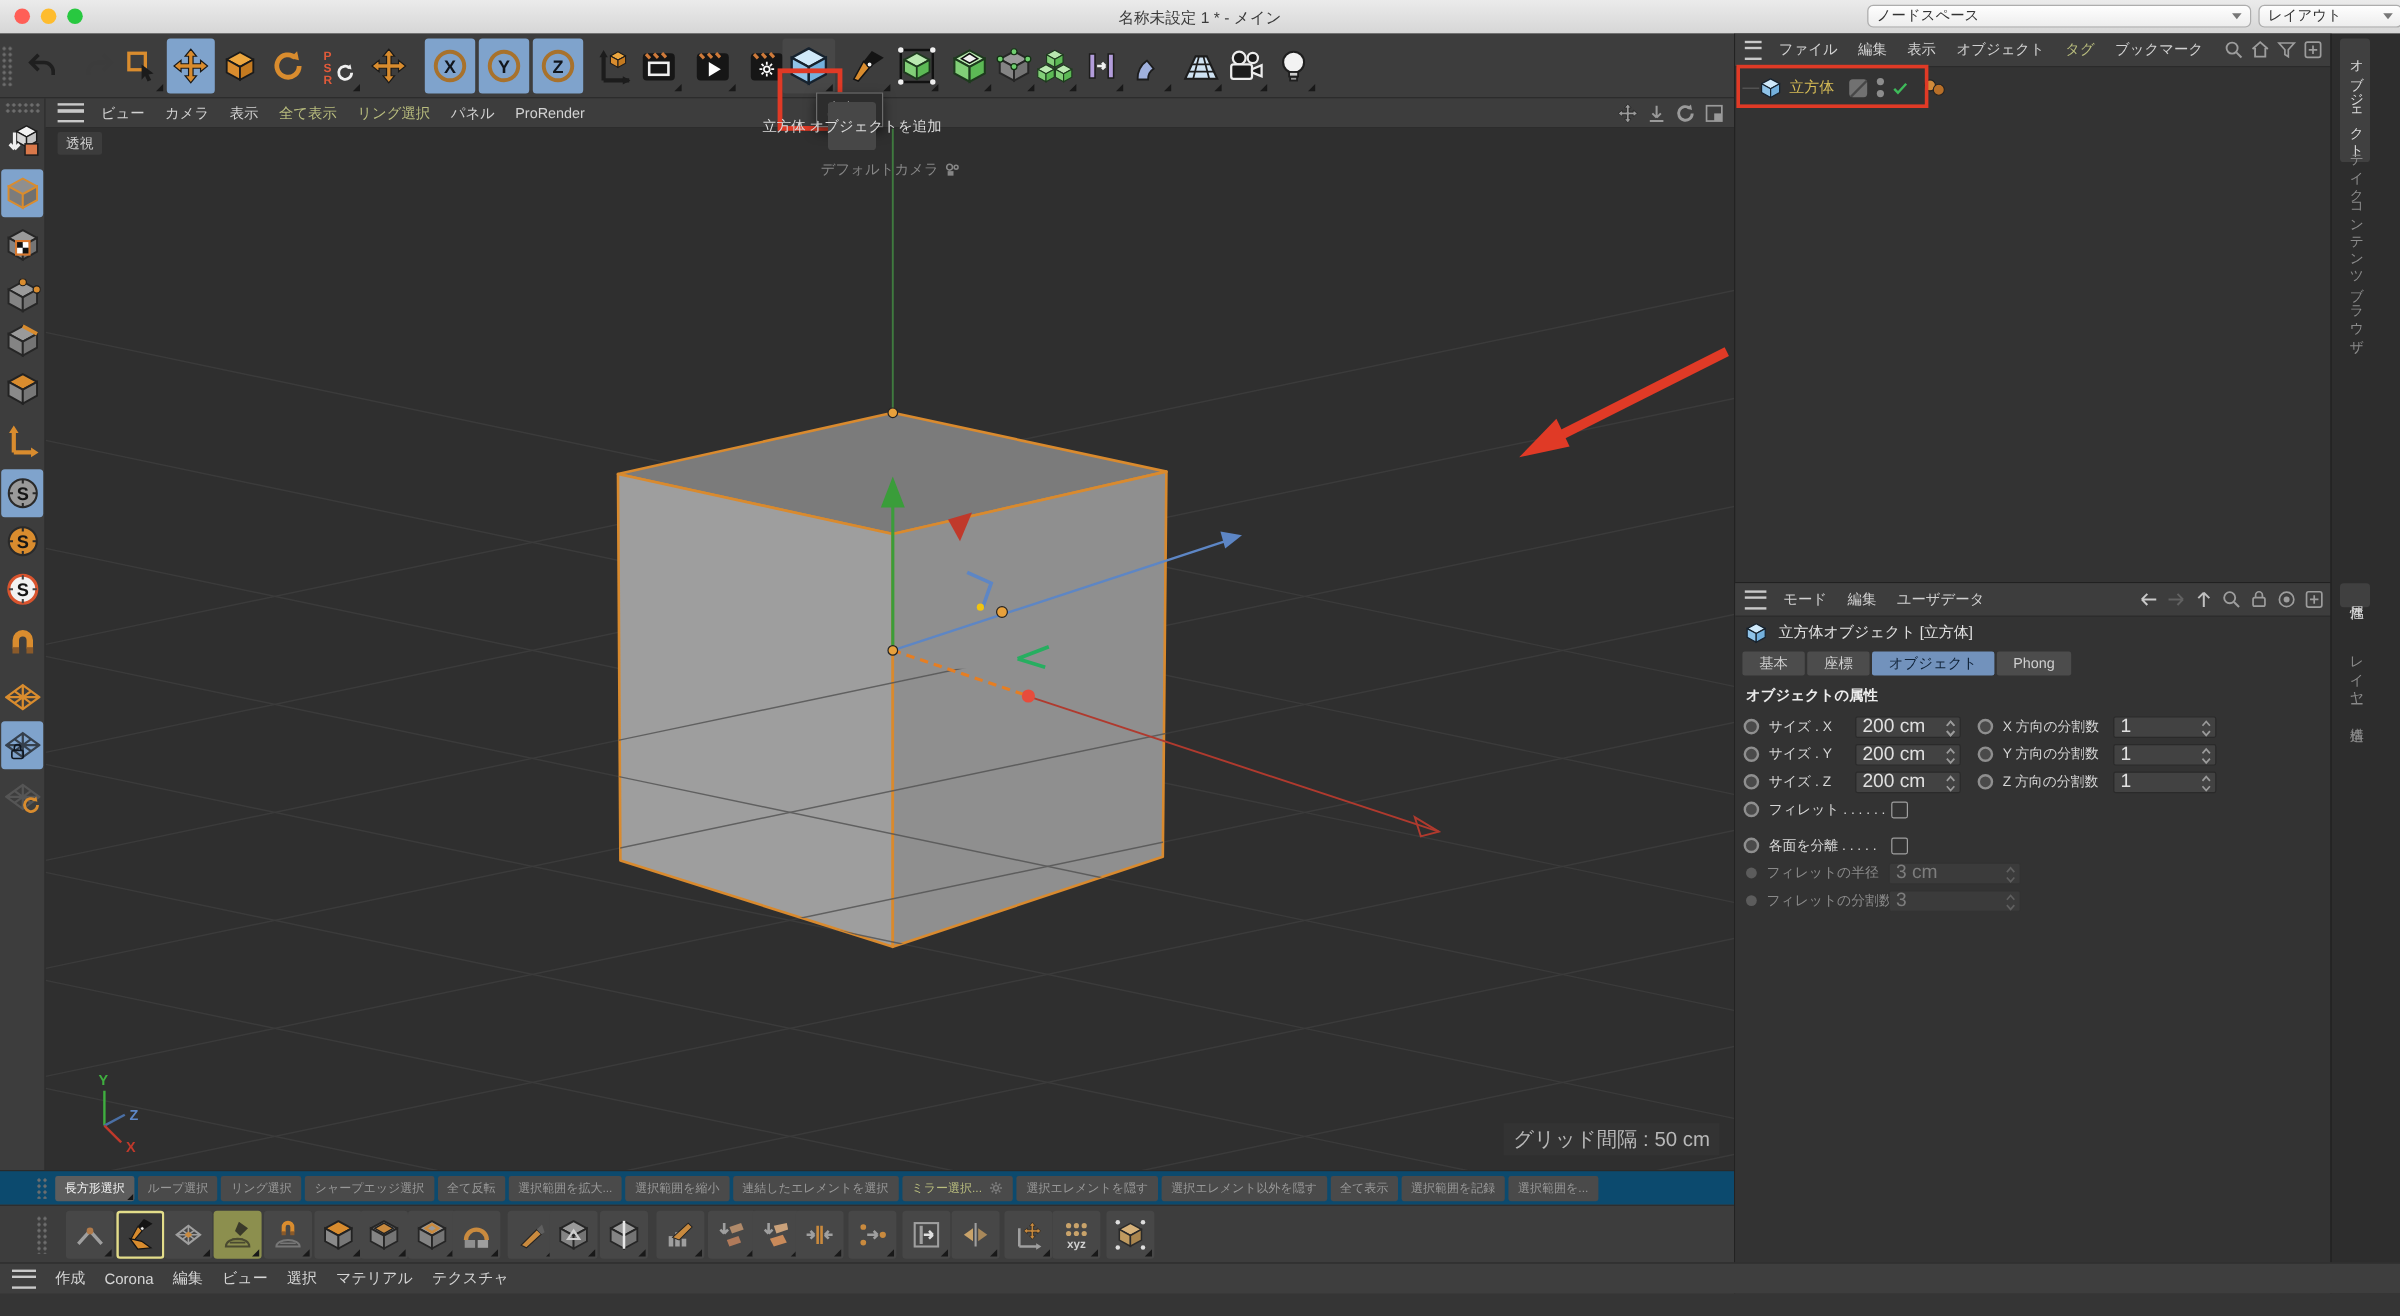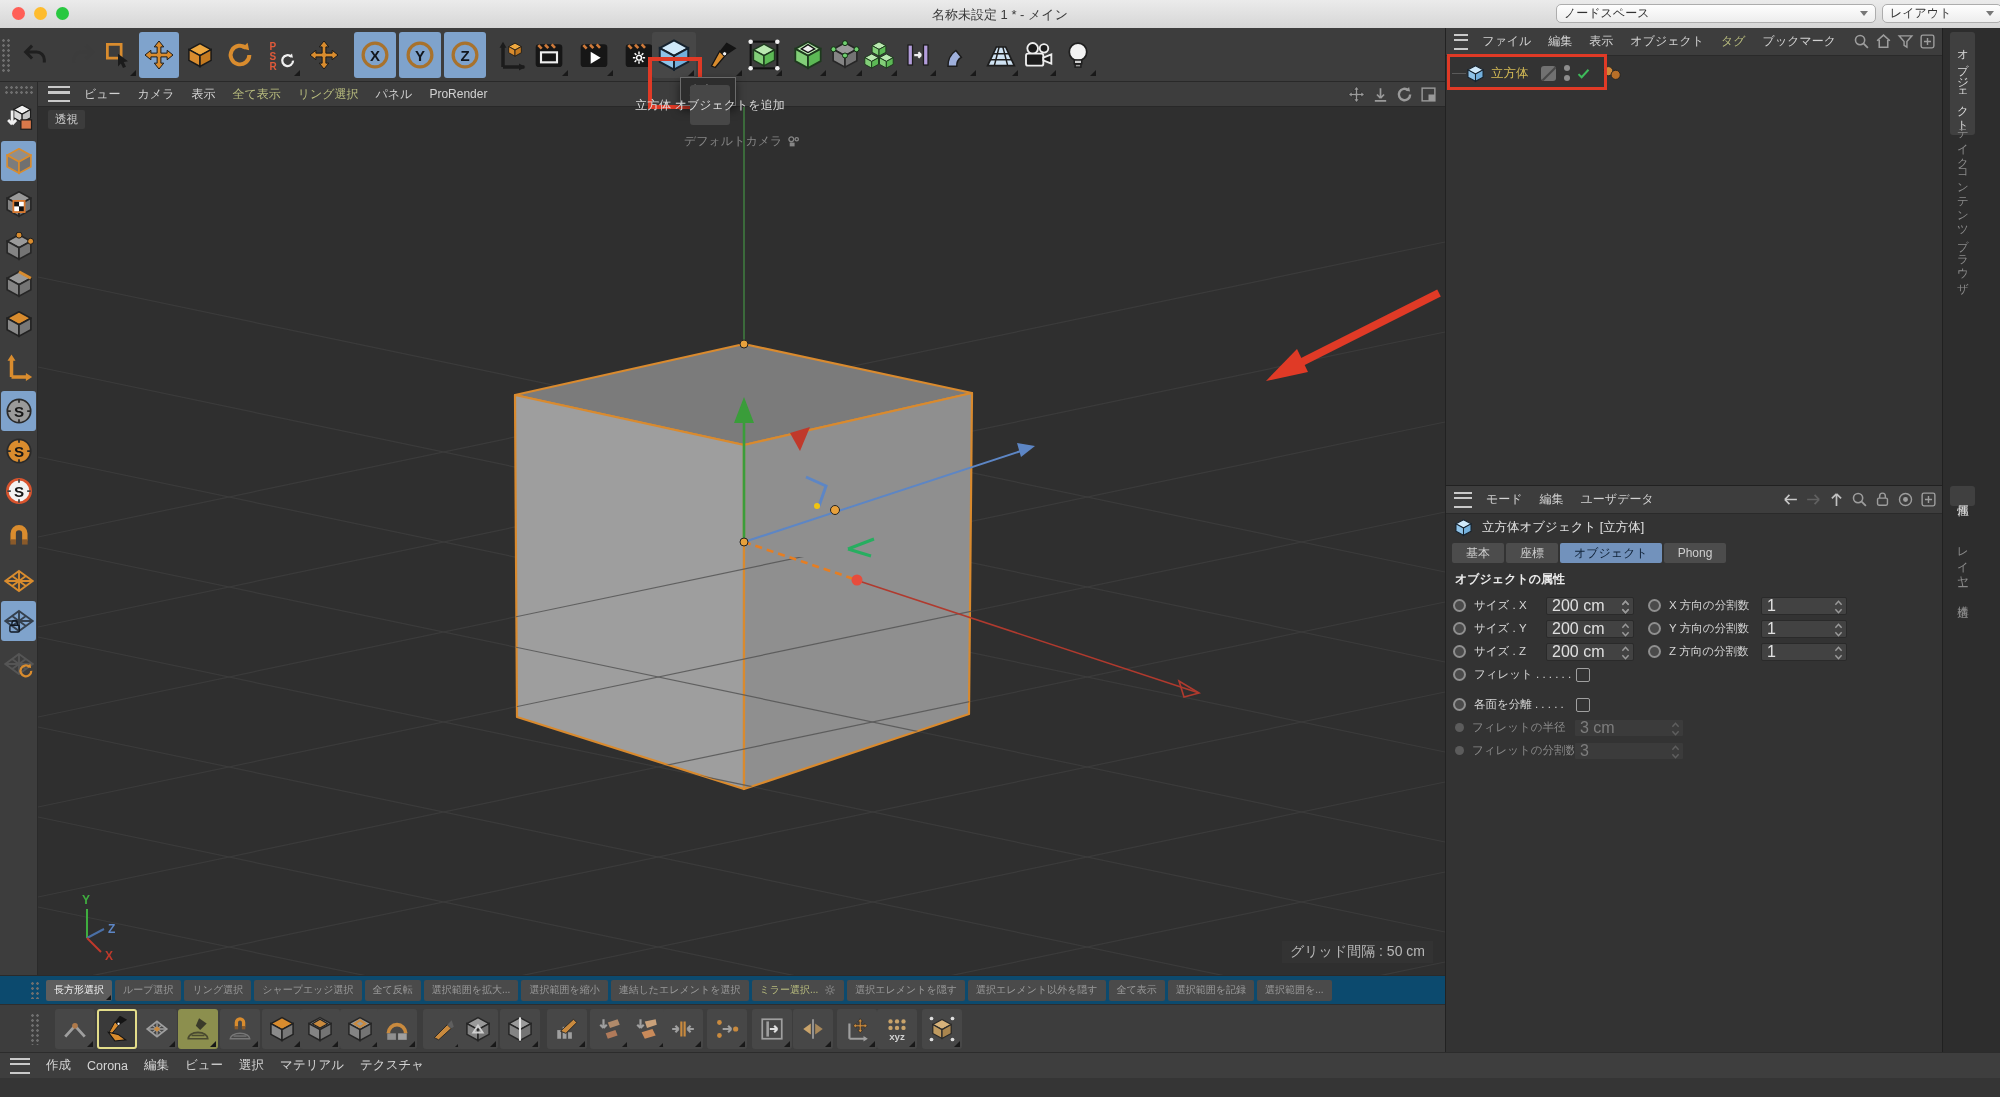--- a/index.html
+++ b/index.html
@@ -39,21 +39,21 @@
   .vmenu{position:absolute;left:38px;top:82px;width:1407px;height:25px;background:#3d3d3d;
     border-bottom:1px solid #282828;box-sizing:border-box;display:flex;align-items:center;}
   .vmenu .item,.pmenu .item{font-size:12px;color:#d2d2d2;margin-right:17px;white-space:nowrap;}
   .item.olive{color:var(--olive,#b9bd7e);}
   .ham{width:22px;height:12px;border-top:2.5px solid #c9c9c9;border-bottom:2.5px solid #c9c9c9;
     position:relative;}
   .ham::after{content:"";position:absolute;left:0;top:3.2px;width:100%;height:2.5px;background:#c9c9c9;}
   .viewport{position:absolute;left:38px;top:107px;width:1407px;height:868px;background:#2f2f2f;}
   .vlabel{position:absolute;left:10px;top:3px;background:#3c3c3c;color:#cfcfcf;font-size:11.5px;
     padding:2px 7px;border-radius:2px;}
-  .gstatus{position:absolute;right:12px;bottom:12px;color:#b8b8b8;font-size:14px;
+  .gstatus{position:absolute;right:12px;bottom:12px;color:#b8b8b8;font-size:17px;
     background:rgba(52,52,52,.85);padding:2px 8px;}
   .c4dtip{position:absolute;left:680px;top:77px;z-index:20;background:#2d2d2d;border:1px solid #6b6b6b;
     padding:5px 9px;box-shadow:0 4px 10px rgba(0,0,0,.55);}
   .c4dtip .t1{font-size:12px;font-weight:bold;color:#f0f0f0;}
   .c4dtip .t2{font-size:12px;color:#dcdcdc;margin-top:3px;white-space:nowrap;}
   .camhint{position:absolute;left:684px;top:133px;z-index:5;color:#868686;font-size:12px;
     display:flex;align-items:center;gap:5px;}
   
   .rcol{position:absolute;left:1445px;top:28px;width:497px;height:1069px;background:#333;
     border-left:1px solid #222;box-sizing:border-box;}

